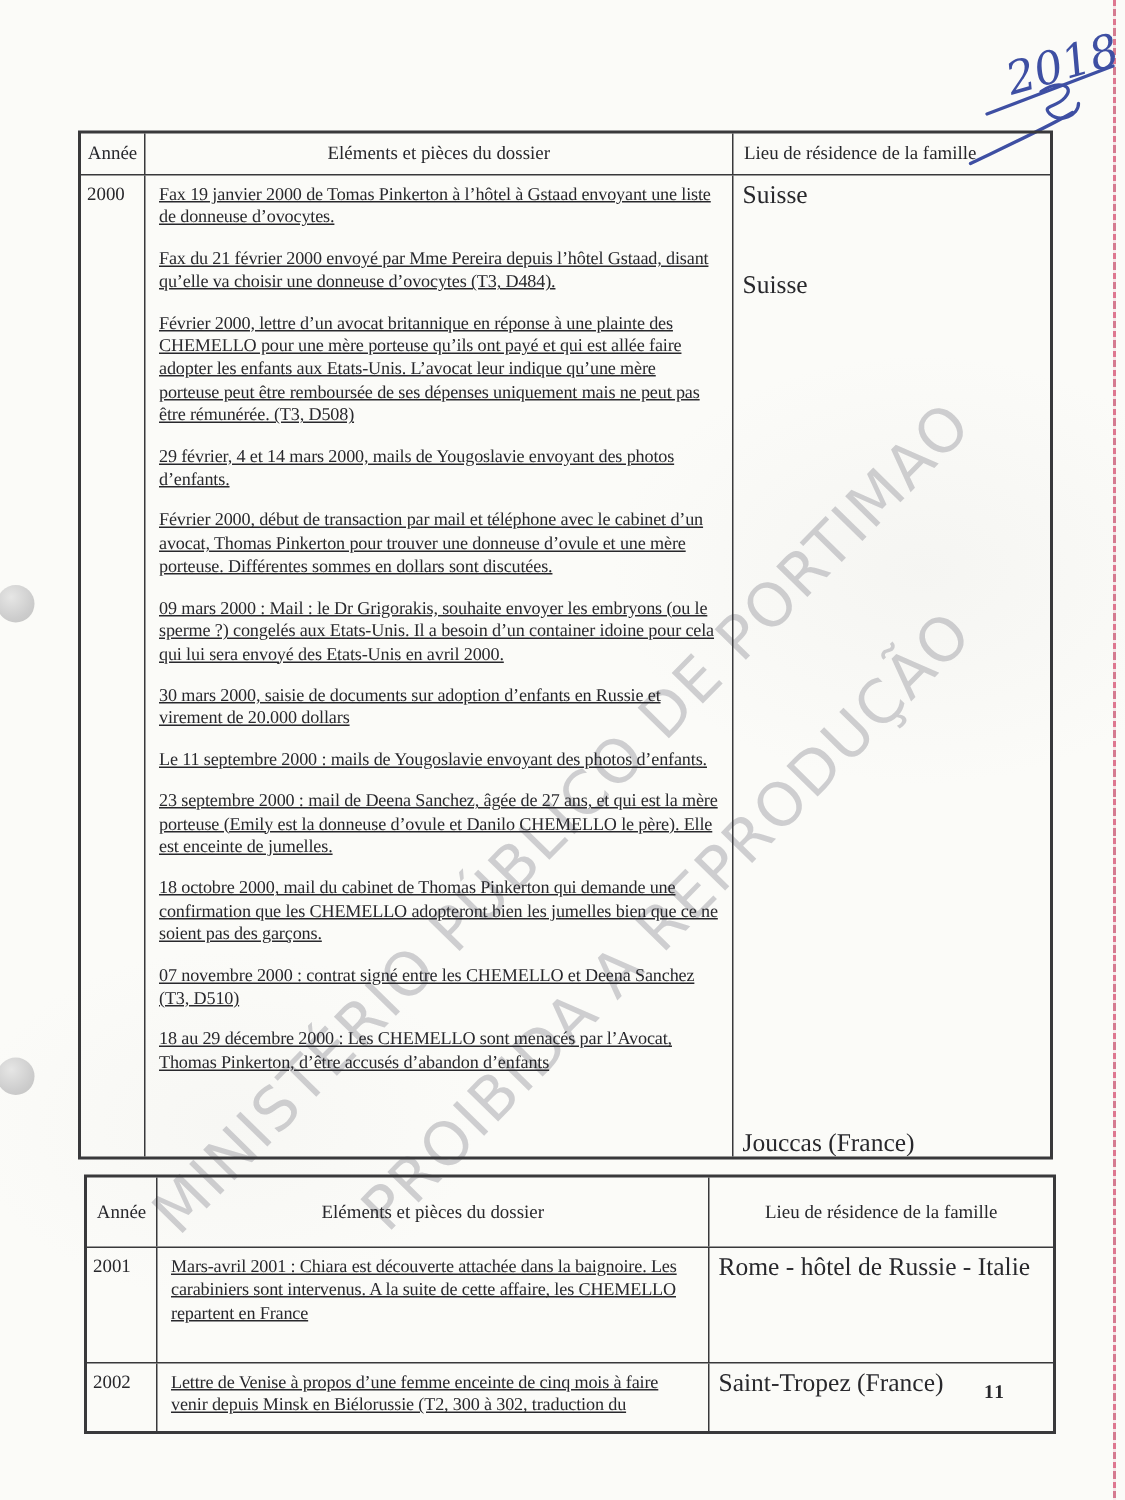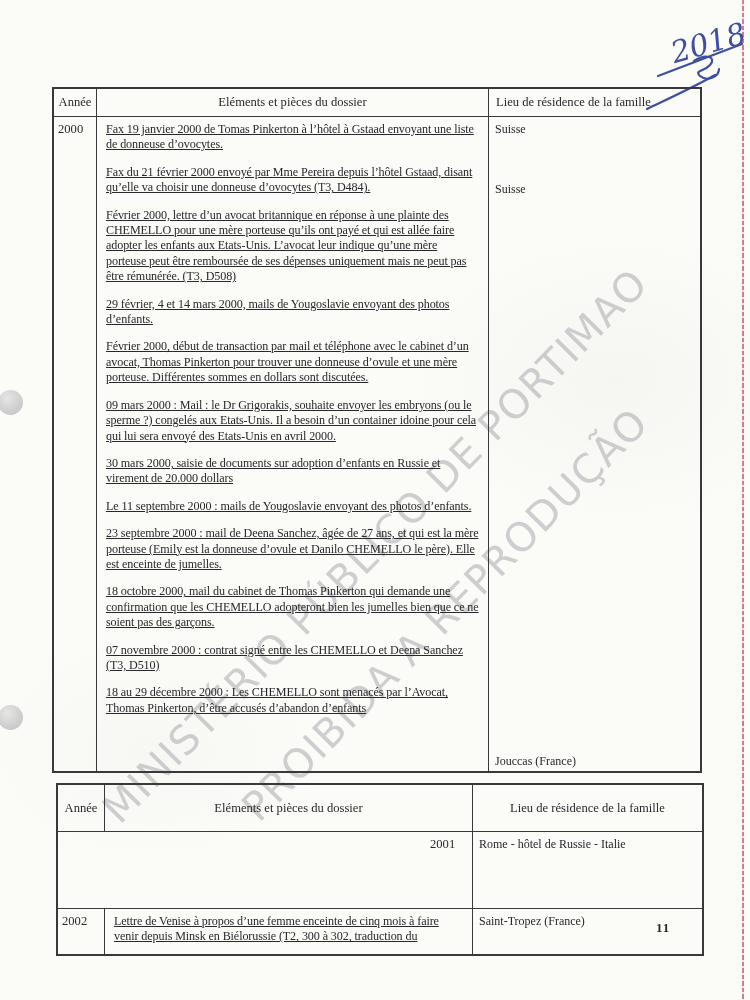--- a/index.html
+++ b/index.html
@@ -70,21 +70,21 @@
   .t2 .r2001 { height:77px;justify-content:flex-end; }
   .t2 .r2002 { height:45px; }
 
   .hcell { display:flex; align-items:center; font-size:12.6px; }
   .hcell.center { justify-content:center; text-align:center; }
   .hcell.left { padding-left:7px; }
 
   .yearcell { padding:5px 2px 0 4px; font-size:12.6px; }
   .textcell { padding:5px 8px 0 9px; font-size:12.1px; line-height:15.4px; letter-spacing:-0.1px; }
   .textcell p { margin-bottom:12px;text-decoration:underline; }
-  .lieucell { position:relative; padding:5px 4px 0 6px; font-size:12px; line-height:15px; }
+  .lieucell { position:relative; padding:5px 4px 0 6px; font-size:17px; line-height:15px; }
   .loc2 { margin-top:45px; }
   .loc-bottom { position:absolute; bottom:2px; left:6px;text-align:right; }
 
   .page-number {
     position:absolute; left:656px; top:920px;
     font-size:13px; font-weight:bold; letter-spacing:1px;
   }
 </style>
 </head>
 <body>
@@ -141,20 +141,23 @@
   </div>
 
   <div class="tbl t2">
     <div class="row head hborder">
       <div class="cell c-year hcell center">Année</div>
       <div class="cell c-elem hcell center">Eléments et pièces du dossier</div>
       <div class="cell c-lieu hcell center">Lieu de résidence de la famille</div>
     </div>
     <div class="row r2001 hborder">
       <div class="cell c-year yearcell">2001</div>
+      <div class="cell c-elem textcell">
+        <p>Mars-avril 2001 : Chiara est découverte attachée dans la baignoire. Les carabiniers sont intervenus. A la suite de cette affaire, les CHEMELLO repartent en France</p>
+      </div>
       <div class="cell c-lieu lieucell">
         <div>Rome - hôtel de Russie - Italie</div>
       </div>
     </div>
     <div class="row r2002">
       <div class="cell c-year yearcell">2002</div>
       <div class="cell c-elem textcell">
         <p>Lettre de Venise à propos d’une femme enceinte de cinq mois à faire venir depuis Minsk en Biélorussie (T2, 300 à 302, traduction du</p>
       </div>
       <div class="cell c-lieu lieucell">

